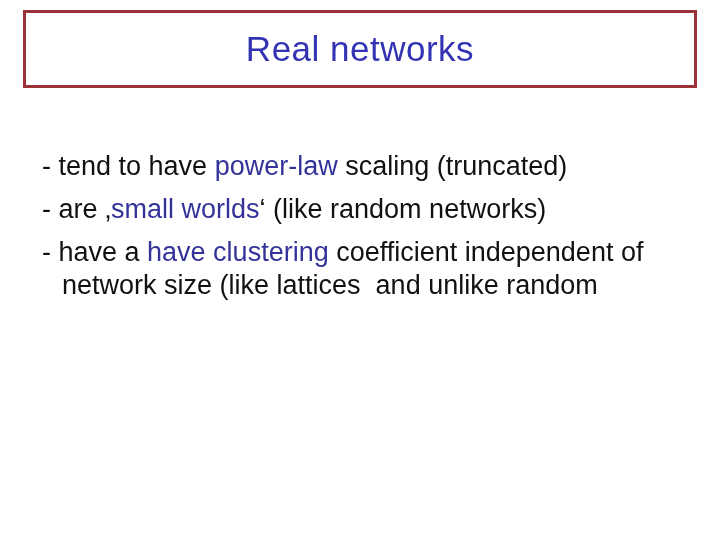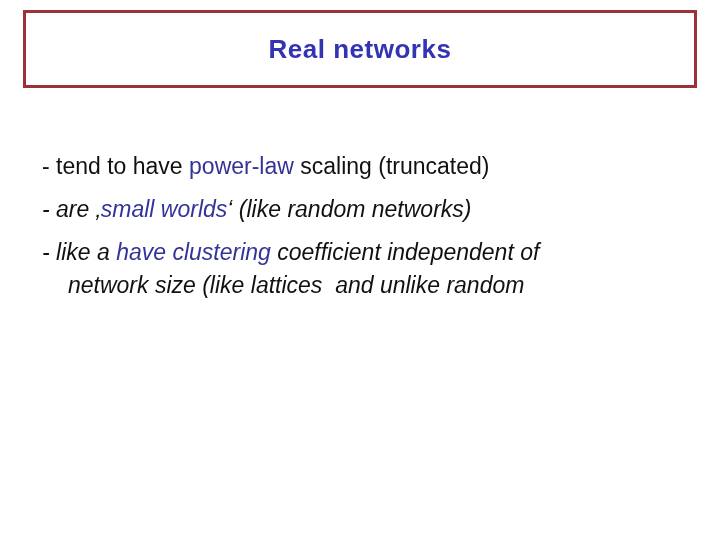--- a/index.html
+++ b/index.html
@@ -22,64 +22,63 @@
     height: 78px;
     box-sizing: border-box;
     border: 3px solid var(--border, #9b3139);
     background: #ffffff;
     display: flex;
     align-items: center;
     justify-content: center;
   }
   .slide-title {
     margin: 0;
-    font-size: 26px;
-    font-weight: 700;
+    font-size: 35px;
+    font-weight: 400;
     letter-spacing: 0.5px;
     color: var(--title, #3333b3);
     white-space: pre;
   }
   .body-area {
     position: absolute;
     left: 42px;
     top: 150px;
     right: 16px;
   }
   .bullet {
     margin: 0;
   }
   .bullet + .bullet {
     margin-top: 10px;
-    font-style: italic;
   }
   .line {
-    font-size: 23px;
+    font-size: 27px;
     line-height: 33px;
     color: var(--body, #111111);
     white-space: pre;
   }
   .line.wrapped {
-    margin-left: 26px;
+    margin-left: 20px;
   }
   .accent {
     color: var(--accent, #333399);
   }
 </style>
 </head>
 <body>
 
 <div class="slide" style="--bg: #ffffff; --title: #3333b3; --accent: #333399; --body: #111111; --border: #9b3139;">
   <div class="title-box">
     <h1 class="slide-title">Real networks</h1>
   </div>
   <div class="body-area">
       <div class="bullet">
         <div class="line"><span class="">- tend to have </span><span class="accent">power-law</span><span class=""> scaling (truncated)</span></div>
       </div>
       <div class="bullet">
         <div class="line"><span class="">- are ‚</span><span class="accent">small worlds</span><span class="">‘ (like random networks)</span></div>
       </div>
       <div class="bullet">
-        <div class="line"><span class="">- like a </span><span class="accent">have clustering</span><span class=""> coefficient independent of</span></div>
+        <div class="line"><span class="">- have a </span><span class="accent">have clustering</span><span class=""> coefficient independent of</span></div>
         <div class="line wrapped"><span class="">network size (like lattices  and unlike random</span></div>
       </div>
     </div>
 </div>
 
 </body></html>

